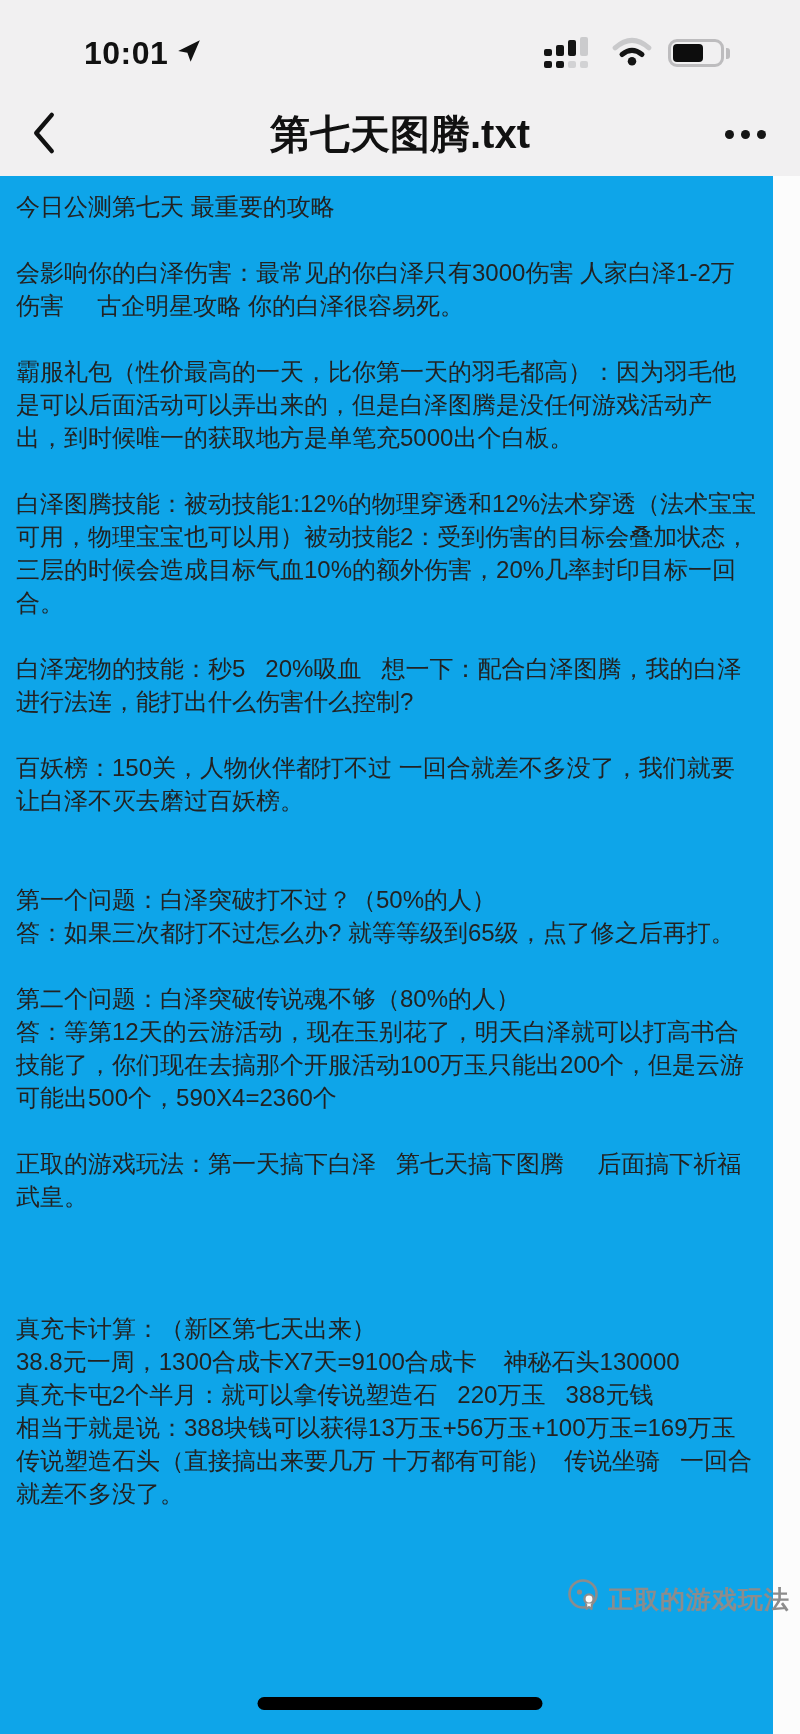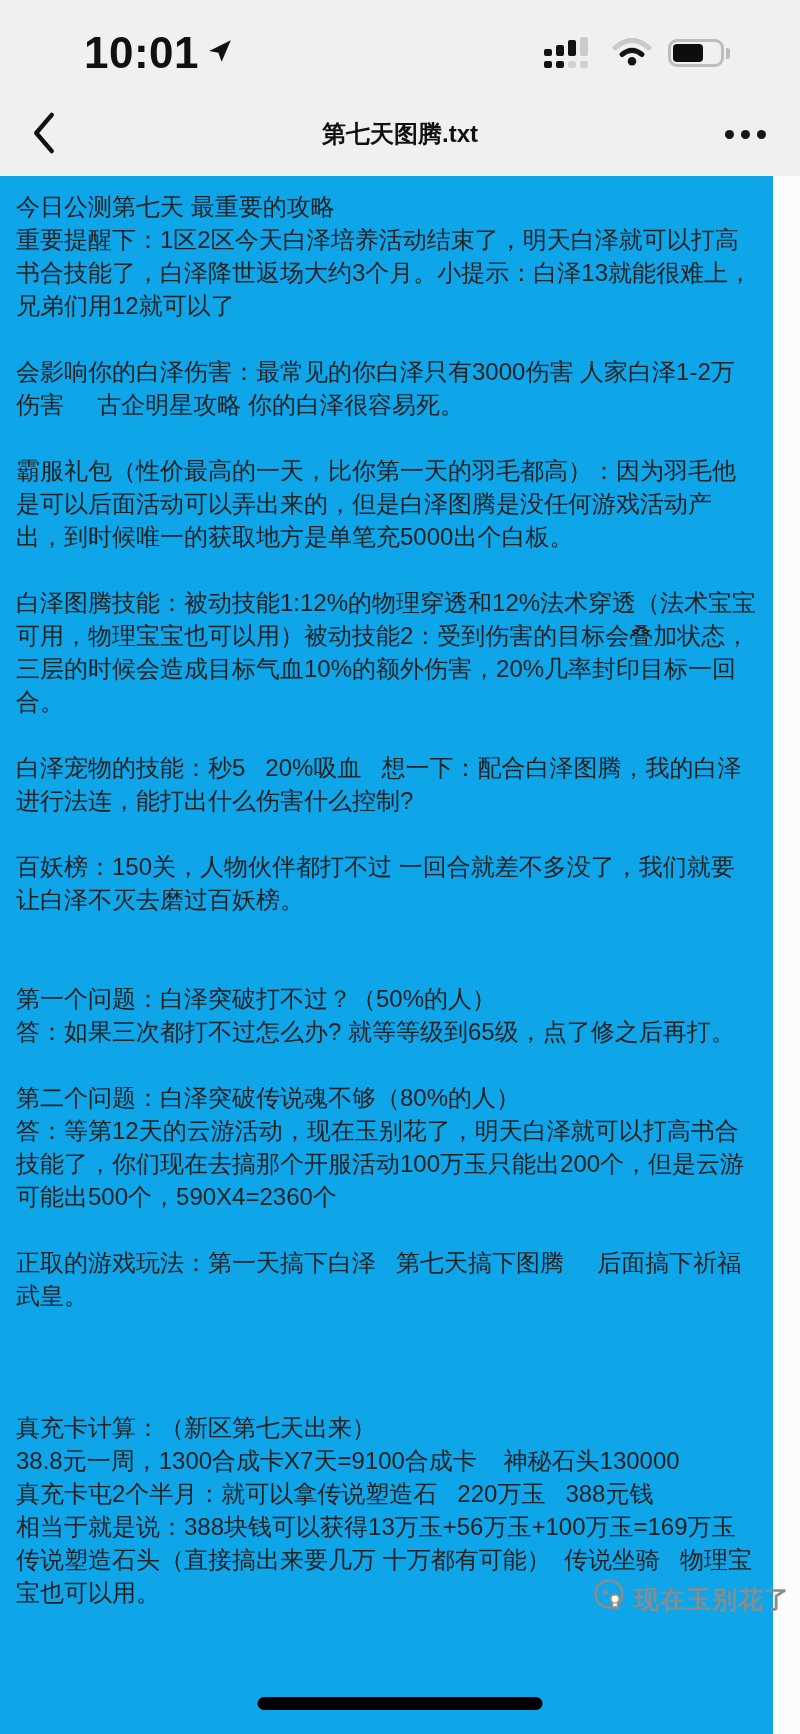--- a/index.html
+++ b/index.html
@@ -13,21 +13,21 @@
   .header{
     position:absolute;top:0;left:0;width:800px;height:176px;
     background:#f1f0f1;
   }
   .status-row{
     position:absolute;top:0;left:0;width:800px;height:92px;
     display:flex;align-items:center;justify-content:space-between;
     padding:14px 70px 0 84px;box-sizing:border-box;
   }
   .time-wrap{display:flex;align-items:center;gap:8px;}
-  .time{font-size:44px;font-weight:700;letter-spacing:.5px;color:#111;}
+  .time{font-size:32px;font-weight:700;letter-spacing:.5px;color:#111;}
   .status-icons{display:flex;align-items:center;gap:16px;}
   
   .signal{width:52px;height:30px;position:relative;}
   .sig-bar{position:absolute;width:8px;border-radius:2px;background:#141414;}
   .sig-bar.b1{left:0;bottom:12px;height:7px;}
   .sig-bar.b2{left:12px;bottom:12px;height:11px;}
   .sig-bar.b3{left:24px;bottom:12px;height:16px;}
   .sig-bar.b4{left:36px;bottom:12px;height:19px;background:#cbcbcd;}
   .sig-dot{position:absolute;width:8px;height:7px;border-radius:2px;background:#141414;bottom:0;}
   .sig-dot.d1{left:0;}
@@ -40,21 +40,21 @@
   .bat-fill{height:100%;width:66%;background:#0d0d0d;border-radius:4px;}
   .bat-nub{width:4px;height:11px;background:#bdbcbe;border-radius:0 3px 3px 0;margin-left:2px;}
   
   .nav-row{
     position:absolute;top:92px;left:0;width:800px;height:84px;
     display:flex;align-items:center;
   }
   .back-btn{position:absolute;left:24px;top:18px;width:40px;height:48px;background:none;border:none;padding:0;cursor:pointer;}
   .nav-title{
     position:absolute;left:0;right:0;text-align:center;
-    font-size:24px;font-weight:700;color:#111;
+    font-size:40px;font-weight:700;color:#111;
   }
   .more-btn{position:absolute;right:34px;top:28px;width:56px;height:28px;background:none;border:none;padding:0;cursor:pointer;display:flex;align-items:center;justify-content:flex-end;gap:7px;}
   .more-dot{width:9px;height:9px;border-radius:50%;background:#151515;}
   
   .doc{
     position:absolute;top:176px;left:0;width:773px;bottom:0;
     background:#0ea5e9;
     padding:14px 16px 0 16px;box-sizing:border-box;
   }
   .line{
@@ -128,21 +128,20 @@
       <span class="more-dot"></span>
       <span class="more-dot"></span>
     </button>
   </div>
 </div>
 
 <div class="doc">
 
     <p class="line">今日公测第七天 最重要的攻略</p>
 
-    <p class="line">重要提醒下：1区2区今天白泽培养活动结束了，明天白泽就可以打高书合技能了，白泽降世返场大约3个月。小提示：白泽13就能很难上，兄弟们用12就可以了</p>
 
     <p class="line"></p>
 
     <p class="line">会影响你的白泽伤害：最常见的你白泽只有3000伤害 人家白泽1-2万伤害     古企明星攻略 你的白泽很容易死。</p>
 
     <p class="line"></p>
 
     <p class="line">霸服礼包（性价最高的一天，比你第一天的羽毛都高）：因为羽毛他是可以后面活动可以弄出来的，但是白泽图腾是没任何游戏活动产出，到时候唯一的获取地方是单笔充5000出个白板。</p>
 
     <p class="line"></p>
@@ -183,28 +182,28 @@
 
     <p class="line">真充卡计算：（新区第七天出来）</p>
 
     <p class="line">38.8元一周，1300合成卡X7天=9100合成卡    神秘石头130000</p>
 
 
     <p class="line">真充卡屯2个半月：就可以拿传说塑造石   220万玉   388元钱</p>
 
     <p class="line">相当于就是说：388块钱可以获得13万玉+56万玉+100万玉=169万玉</p>
 
-    <p class="line">传说塑造石头（直接搞出来要几万 十万都有可能）  传说坐骑   物理宝宝也可以用。</p>
+    <p class="line">传说塑造石头（直接搞出来要几万 十万都有可能）  传说坐骑   一回合就差不多没了。</p>
   </div>
 
 <div class="watermark">
   <span>
     <svg width="36" height="38" viewBox="0 0 36 38">
       <circle cx="17" cy="16" r="13.5" stroke="#8c8c8c" stroke-width="2.6" fill="none"></circle>
       <circle cx="13.5" cy="14" r="2.6" fill="#8c8c8c"></circle>
       <circle cx="23" cy="21" r="4.6" fill="#fdfdfd" stroke="#8c8c8c" stroke-width="2.4"></circle>
       <path d="M20 25.5 L20.5 31 L23 29 L25.5 31 L26 25.5" stroke="#8c8c8c" stroke-width="2.2" fill="#fdfdfd" stroke-linejoin="round"></path>
     </svg>
   </span>
-  <span class="wm-label">现在玉别花了</span>
+  <span class="wm-label">正取的游戏玩法</span>
 </div>
 
 <div class="home-indicator"></div>
 
 </body></html>

